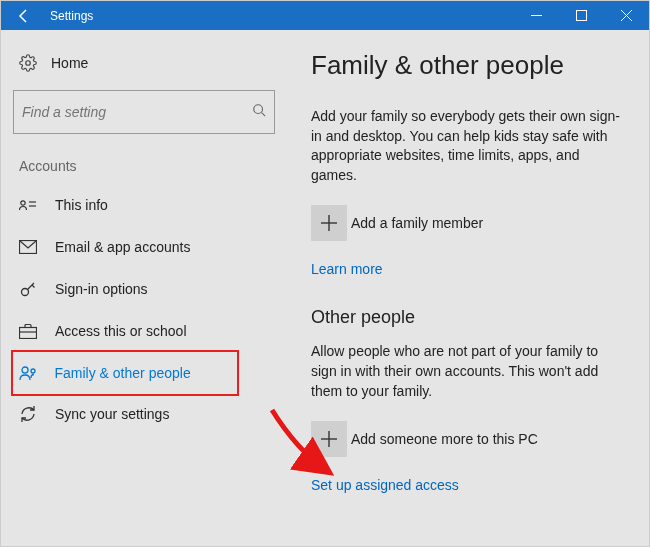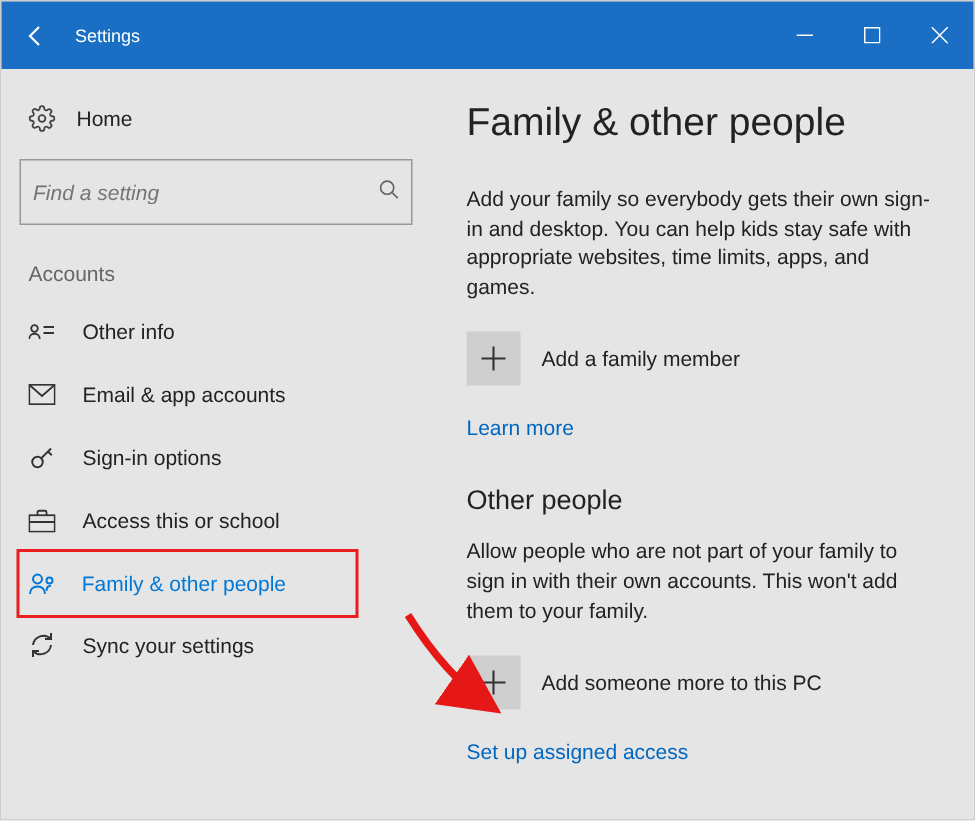--- a/index.html
+++ b/index.html
@@ -1,18 +1,18 @@
 <!DOCTYPE html>
 <html><head>
 <meta charset="utf-8">
 <style>
   * { box-sizing: border-box; margin: 0; padding: 0; }
   html, body { width: 650px; height: 547px; font-family: "Segoe UI", Tahoma, sans-serif; background: #fff; overflow: hidden; }
   .window { width: 650px; height: 547px; border: 1px solid #ccc; display: flex; flex-direction: column; }
-  .titlebar { height: 45px; background: #1a6fc4; color: #fff; display: flex; align-items: center; }
+  .titlebar { height: 29px; background: #1a6fc4; color: #fff; display: flex; align-items: center; }
   .back-btn { width: 45px; height: 30px; display: flex; align-items: center; justify-content: center; }
   .back-btn svg { width: 16px; height: 16px; fill: #fff; }
   .title { font-size: 12px; margin-left: 4px; flex: 1; }
   .winbtn { width: 45px; height: 30px; display: flex; align-items: center; justify-content: center; color: #fff; }
   .winbtn svg { stroke: #fff; fill: none; }
   .body { flex: 1; display: flex; background: #e5e5e5; }
   .sidebar { width: 290px; padding: 18px 12px 0 12px; }
   .home-row { display: flex; align-items: center; gap: 14px; padding: 6px 6px; margin-bottom: 12px; cursor: default; }
   .home-row .icon { width: 18px; height: 18px; display:flex; align-items:center; justify-content:center; }
   .home-row span.lbl { font-size: 14px; color: #222; }
@@ -20,21 +20,21 @@
   .search input { border: none; outline: none; flex: 1; font-size: 14px; font-style: italic; color: #666; background: transparent; }
   .search .sicon svg { width: 14px; height: 14px; stroke: #666; fill: none; }
   .section-label { font-size: 14px; color: #666; margin: 0 0 10px 6px; }
   .nav-item { display: flex; align-items: center; gap: 18px; padding: 12px 6px; font-size: 14px; color: #222; cursor: default; }
   .nav-item .icon { width: 18px; height: 18px; display:flex; align-items:center; justify-content:center; }
   .nav-item.selected { color: #0078d7; border: 2.5px solid #ea1f1f; margin: -2.5px 40px -2.5px -2.5px; }
   .main { flex: 1; padding: 20px 24px 0 20px; overflow: hidden; }
   .main h1 { font-size: 26px; font-weight: 400; color: #222; margin-bottom: 26px; }
   .main h2 { font-size: 18px; font-weight: 400; color: #222; margin-bottom: 14px; }
   .desc { font-size: 14px; color: #222; line-height: 1.4; margin-bottom: 20px; }
-  .add-row { display: flex; align-items: center; gap: 14px; margin-bottom: 20px; cursor: default; }
+  .add-row { display: flex; align-items: center; gap: 4px; margin-bottom: 20px; cursor: default; }
   .plus-box { width: 36px; height: 36px; background: #cfcfcf; display: flex; align-items: center; justify-content: center; }
   .plus-box svg { stroke: #333; }
   .add-label { font-size: 14px; color: #222; }
   .link { font-size: 14px; color: #0067c0; cursor: pointer; }
   .section-gap { margin-bottom: 30px; }
   .arrow-overlay { position: absolute; pointer-events: none; }
 </style>
 </head>
 <body>
 
@@ -90,21 +90,21 @@
 
       <div class="nav-item">
         <span class="icon">
           <svg width="18" height="14" viewBox="0 0 18 14" fill="none" stroke="#333" stroke-width="1.2">
               <circle cx="4" cy="5" r="2.2"></circle>
               <path d="M0.5 12c0-2 1.5-3.5 3.5-3.5s3.5 1.5 3.5 3.5"></path>
               <line x1="10" y1="4" x2="17" y2="4"></line>
               <line x1="10" y1="8" x2="17" y2="8"></line>
             </svg>
         </span>
-        <span>Other info</span>
+        <span>This info</span>
       </div>
 
       <div class="nav-item">
         <span class="icon">
           <svg width="18" height="14" viewBox="0 0 18 14" fill="none" stroke="#333" stroke-width="1.2">
               <rect x="0.5" y="0.5" width="17" height="13"></rect>
               <path d="M0.5 0.5 L9 8 L17.5 0.5"></path>
             </svg>
         </span>
         <span>Email &amp; app accounts</span>

